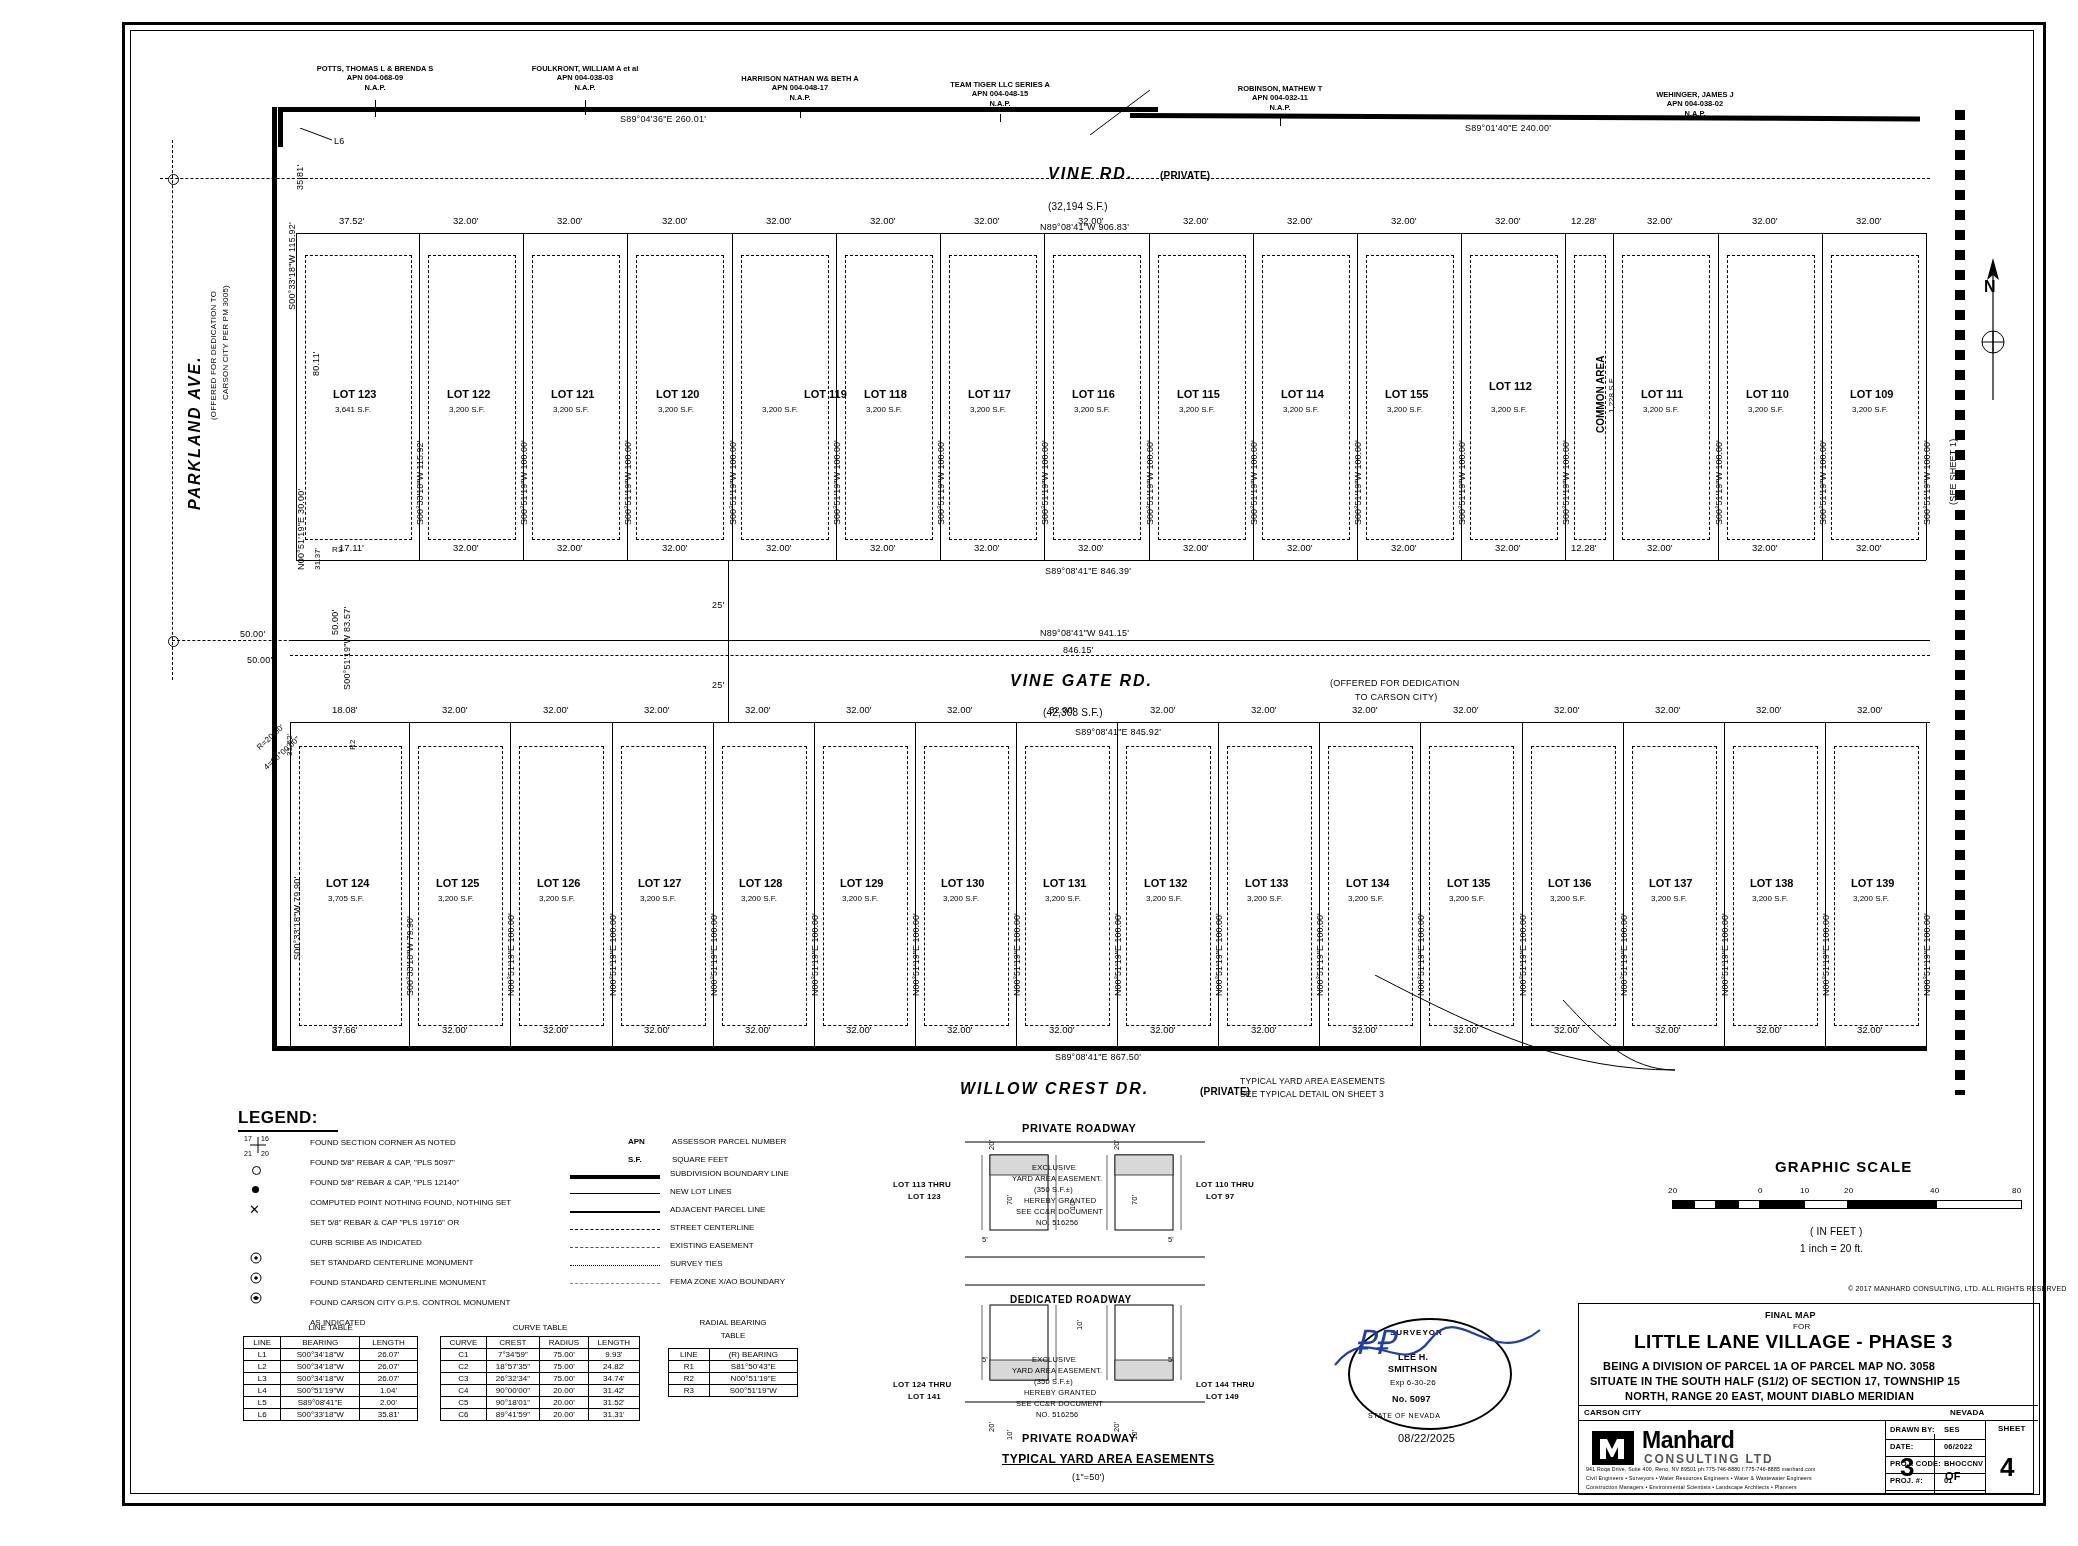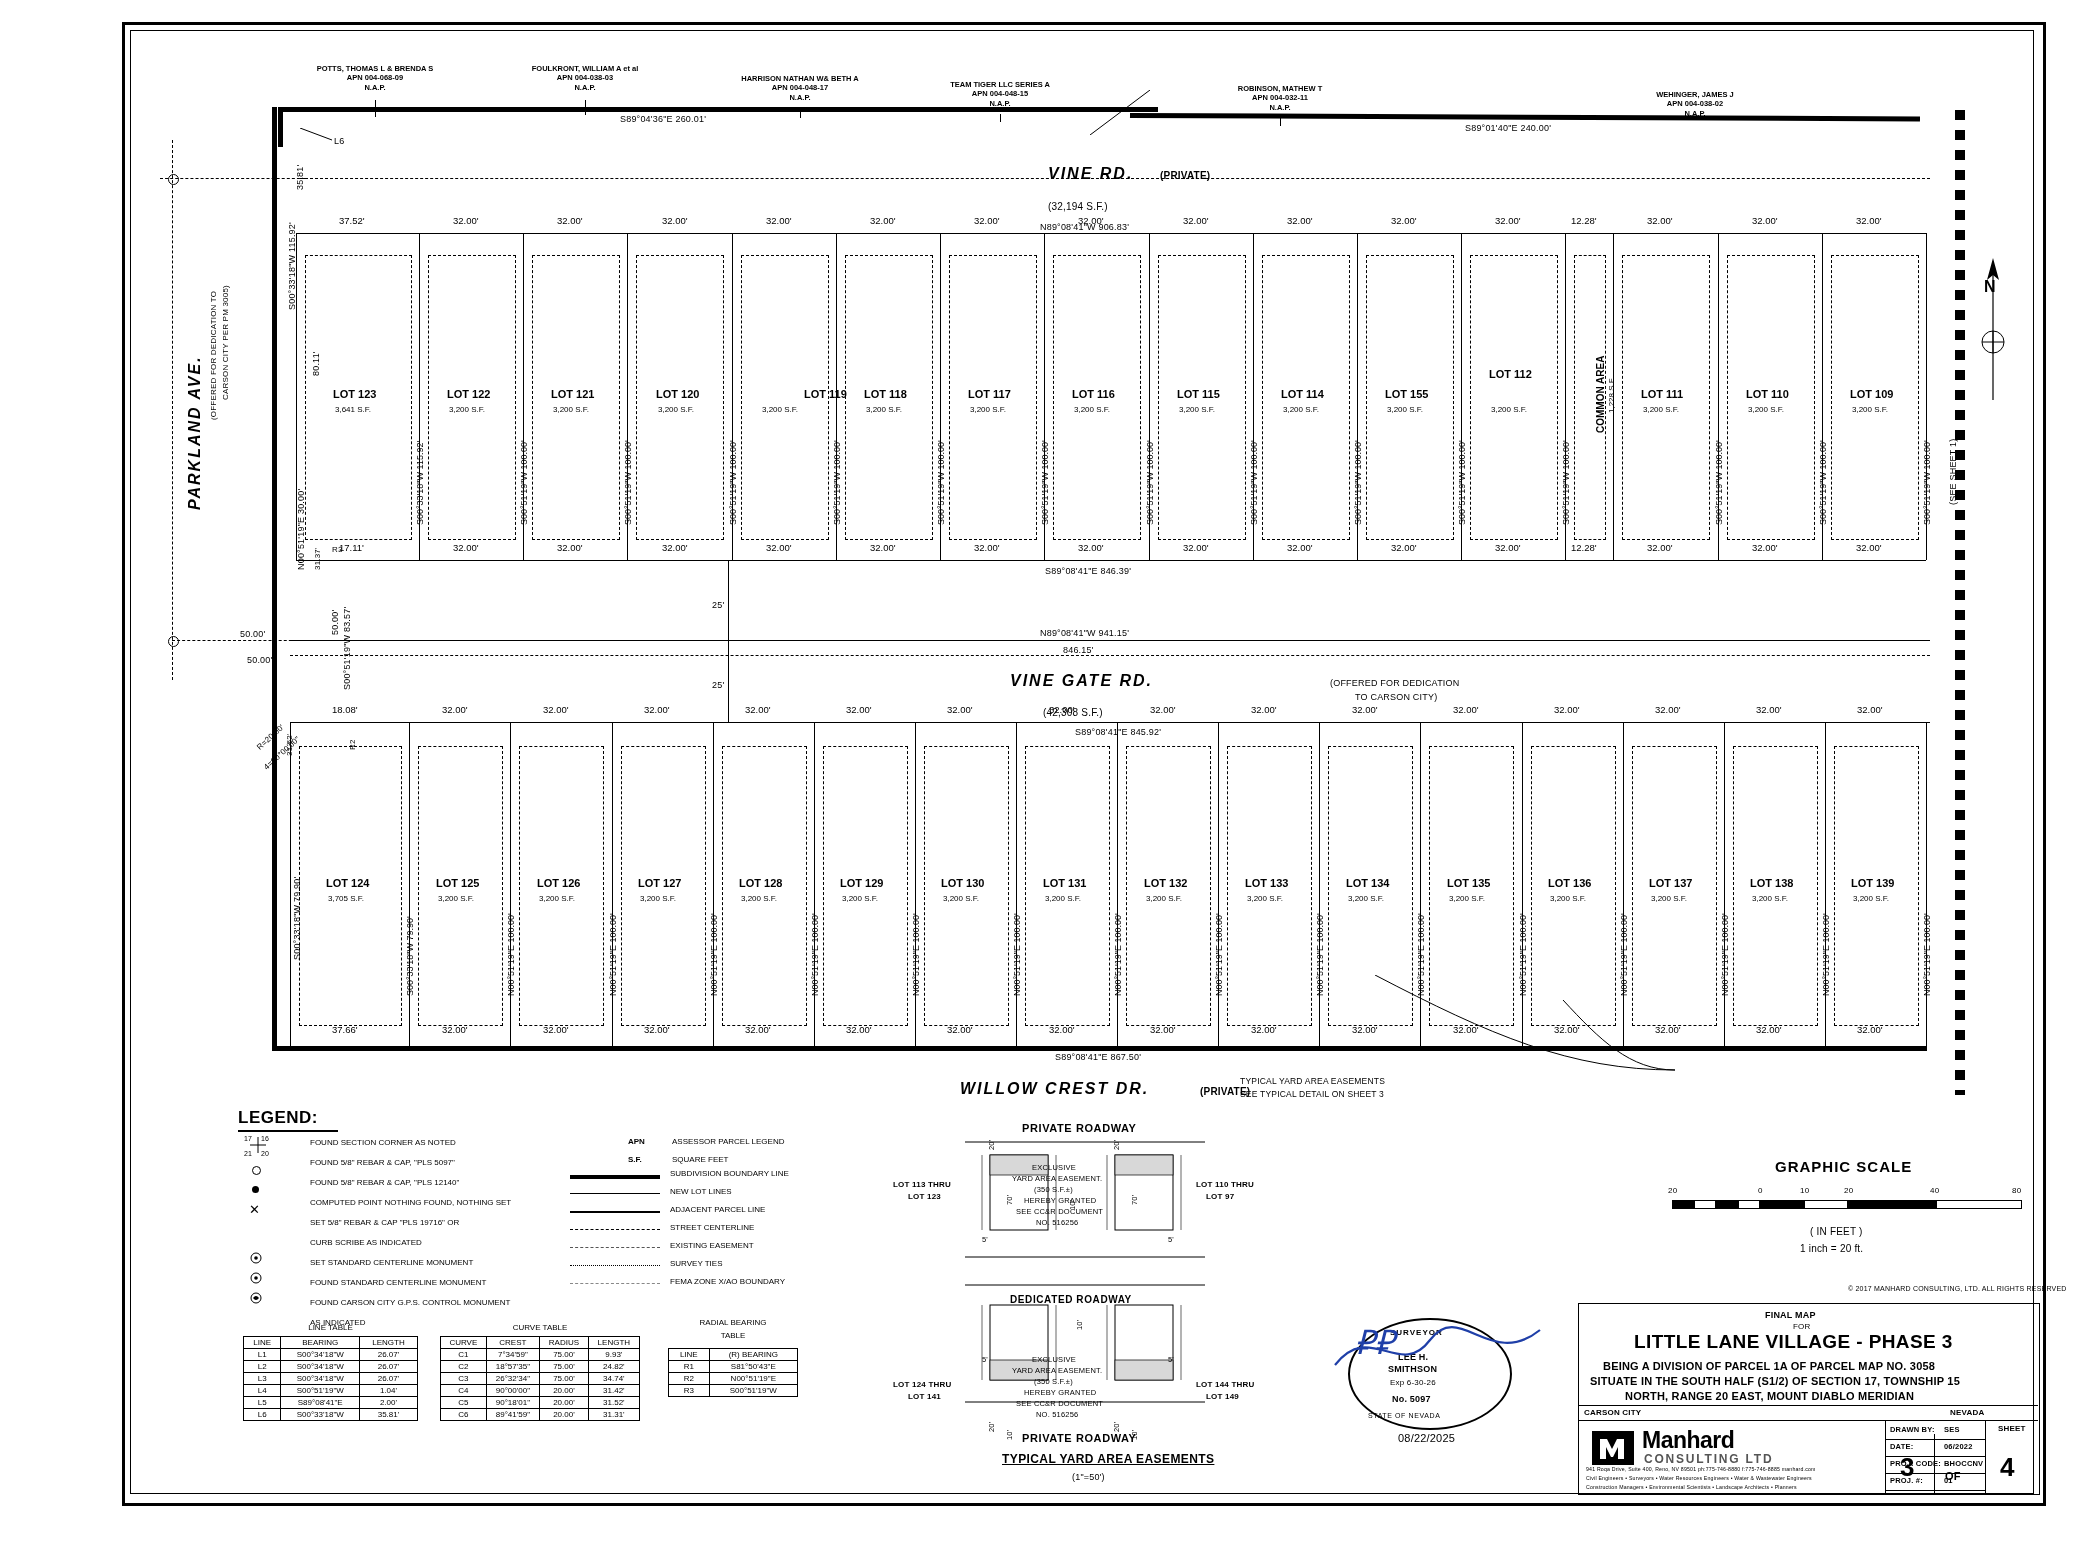--- a/index.html
+++ b/index.html
@@ -207,21 +207,21 @@
       <div class="dimtxt" style="left: 1287px; top: 542px;">32.00'</div>
       <div class="vline" style="left: 1357px; top: 233px; height: 327px;"></div>
       <div style="position: absolute; left: 1366px; top: 255px; width: 86px; height: 283px; border: 1px dashed rgb(0, 0, 0);"></div>
       <div class="lotlabel" style="left: 1385px; top: 388px;">LOT 155</div>
       <div class="lotsf" style="left: 1387px; top: 405px;">3,200 S.F.</div>
       <div class="sidedim" style="left: 1457px; top: 525px;">S00°51'19"W  100.00'</div>
       <div class="dimtxt" style="left: 1391px; top: 215px;">32.00'</div>
       <div class="dimtxt" style="left: 1391px; top: 542px;">32.00'</div>
       <div class="vline" style="left: 1461px; top: 233px; height: 327px;"></div>
       <div style="position: absolute; left: 1470px; top: 255px; width: 86px; height: 283px; border: 1px dashed rgb(0, 0, 0);"></div>
-      <div class="lotlabel" style="left: 1489px; top: 368px;">LOT 112</div>
+      <div class="lotlabel" style="left: 1489px; top: 380px;">LOT 112</div>
       <div class="lotsf" style="left: 1491px; top: 405px;">3,200 S.F.</div>
       <div class="sidedim" style="left: 1561px; top: 525px;">S00°51'19"W  100.00'</div>
       <div class="dimtxt" style="left: 1495px; top: 215px;">32.00'</div>
       <div class="dimtxt" style="left: 1495px; top: 542px;">32.00'</div>
       <div class="vline" style="left: 1565px; top: 233px; height: 327px;"></div>
       <div style="position: absolute; left: 1574px; top: 255px; width: 30px; height: 283px; border: 1px dashed rgb(0, 0, 0);"></div>
       <div class="lotlabel" style="left: 1595px; top: 433px; transform: rotate(-90deg); transform-origin: 0px 0px; font-size: 10px;">COMMON AREA</div>
       <div class="lotsf" style="left: 1607px; top: 413px; transform: rotate(-90deg); transform-origin: 0px 0px;">1,228 S.F.</div>
       <div class="dimtxt" style="left: 1571px; top: 215px;">12.28'</div>
       <div class="dimtxt" style="left: 1571px; top: 542px;">12.28'</div>
@@ -470,21 +470,21 @@
       </svg>
   </div>
   <div style="position:absolute;left:250px;top:1290px;">
     <svg width="12" height="12">
         <circle cx="6" cy="6" r="5" fill="none" stroke="#000"></circle>
         <path d="M3 6 Q6 2 9 6 Q6 10 3 6" fill="#000"></path>
       </svg>
   </div>
 
   <div class="legend-row b" style="left:628px;top:1137px;">APN</div>
-  <div class="legend-row" style="left:672px;top:1137px;">ASSESSOR PARCEL LEGEND</div>
+  <div class="legend-row" style="left:672px;top:1137px;">ASSESSOR PARCEL NUMBER</div>
   <div class="legend-row b" style="left:628px;top:1155px;">S.F.</div>
   <div class="legend-row" style="left:672px;top:1155px;">SQUARE FEET</div>
 
   <div id="legend-lines">
       <div style="position: absolute; left: 570px; top: 1175px; width: 90px; border-top: 4px solid rgb(0, 0, 0);"></div>
       <div class="legend-row" style="left: 670px; top: 1169px;">SUBDIVISION BOUNDARY LINE</div>
       <div style="position: absolute; left: 570px; top: 1193px; width: 90px; border-top: 1px solid rgb(0, 0, 0);"></div>
       <div class="legend-row" style="left: 670px; top: 1187px;">NEW LOT LINES</div>
       <div style="position: absolute; left: 570px; top: 1211px; width: 90px; border-top: 2px solid rgb(0, 0, 0);"></div>
       <div class="legend-row" style="left: 670px; top: 1205px;">ADJACENT PARCEL LINE</div>

